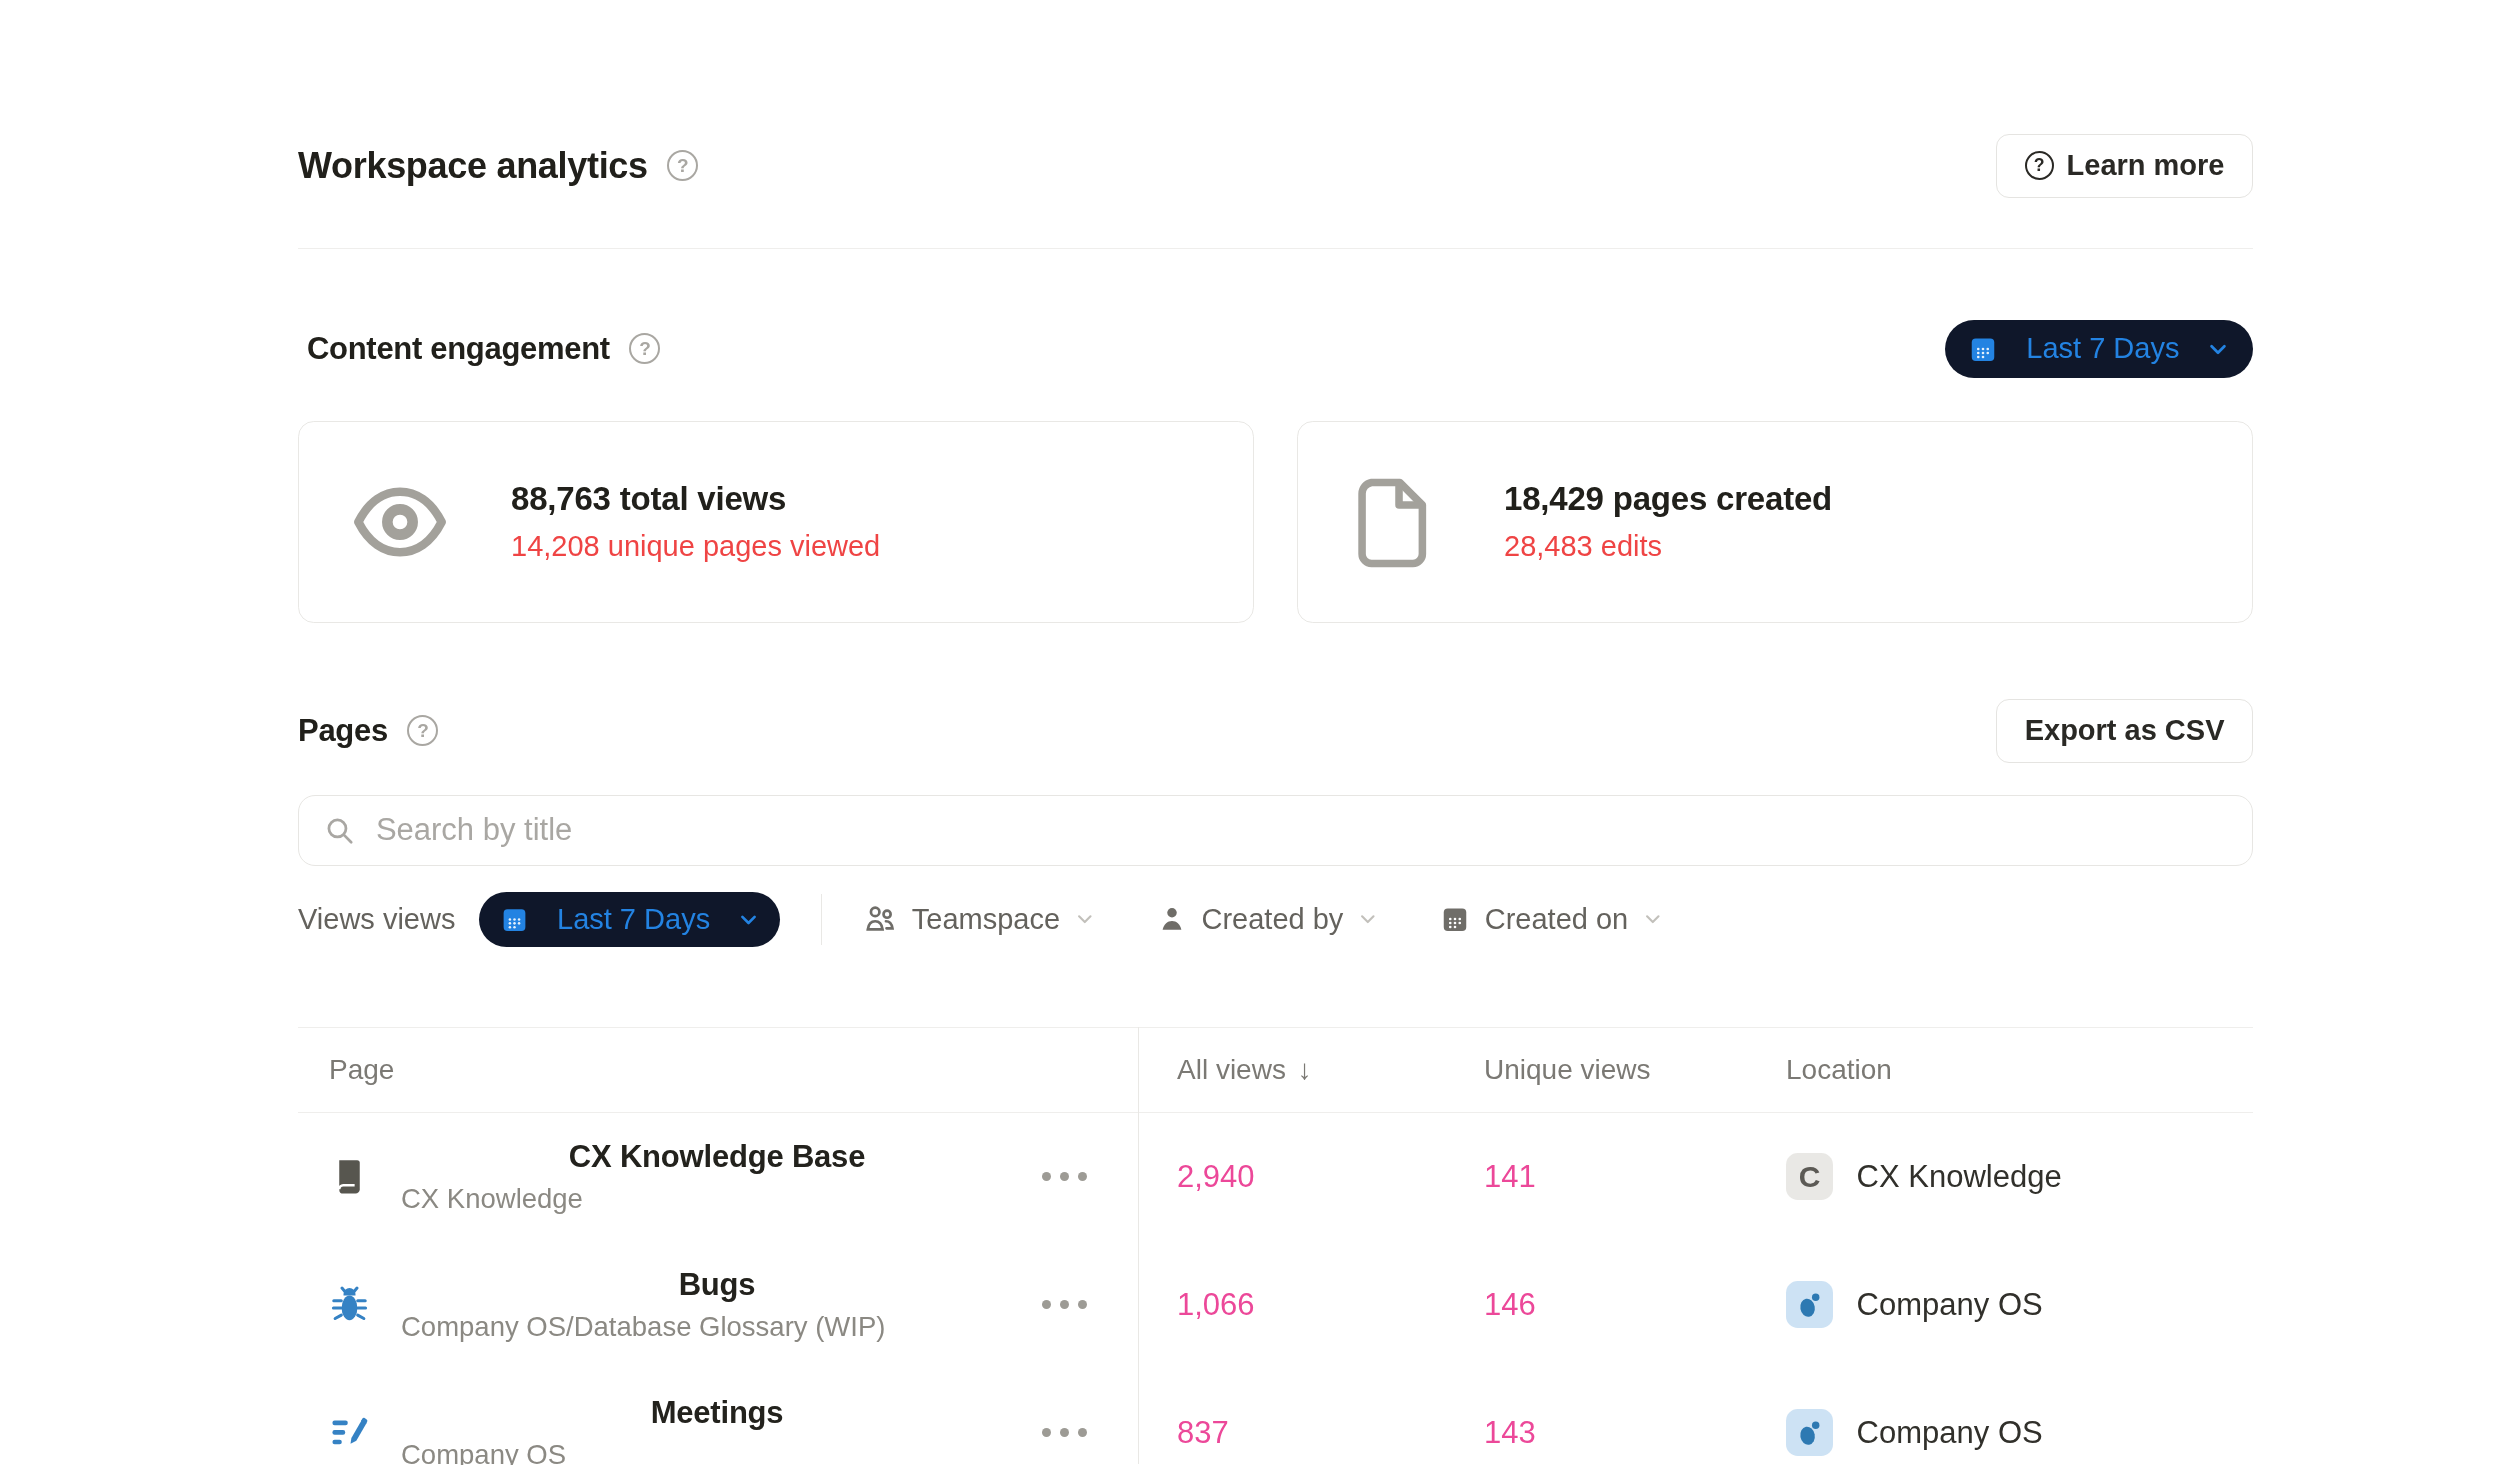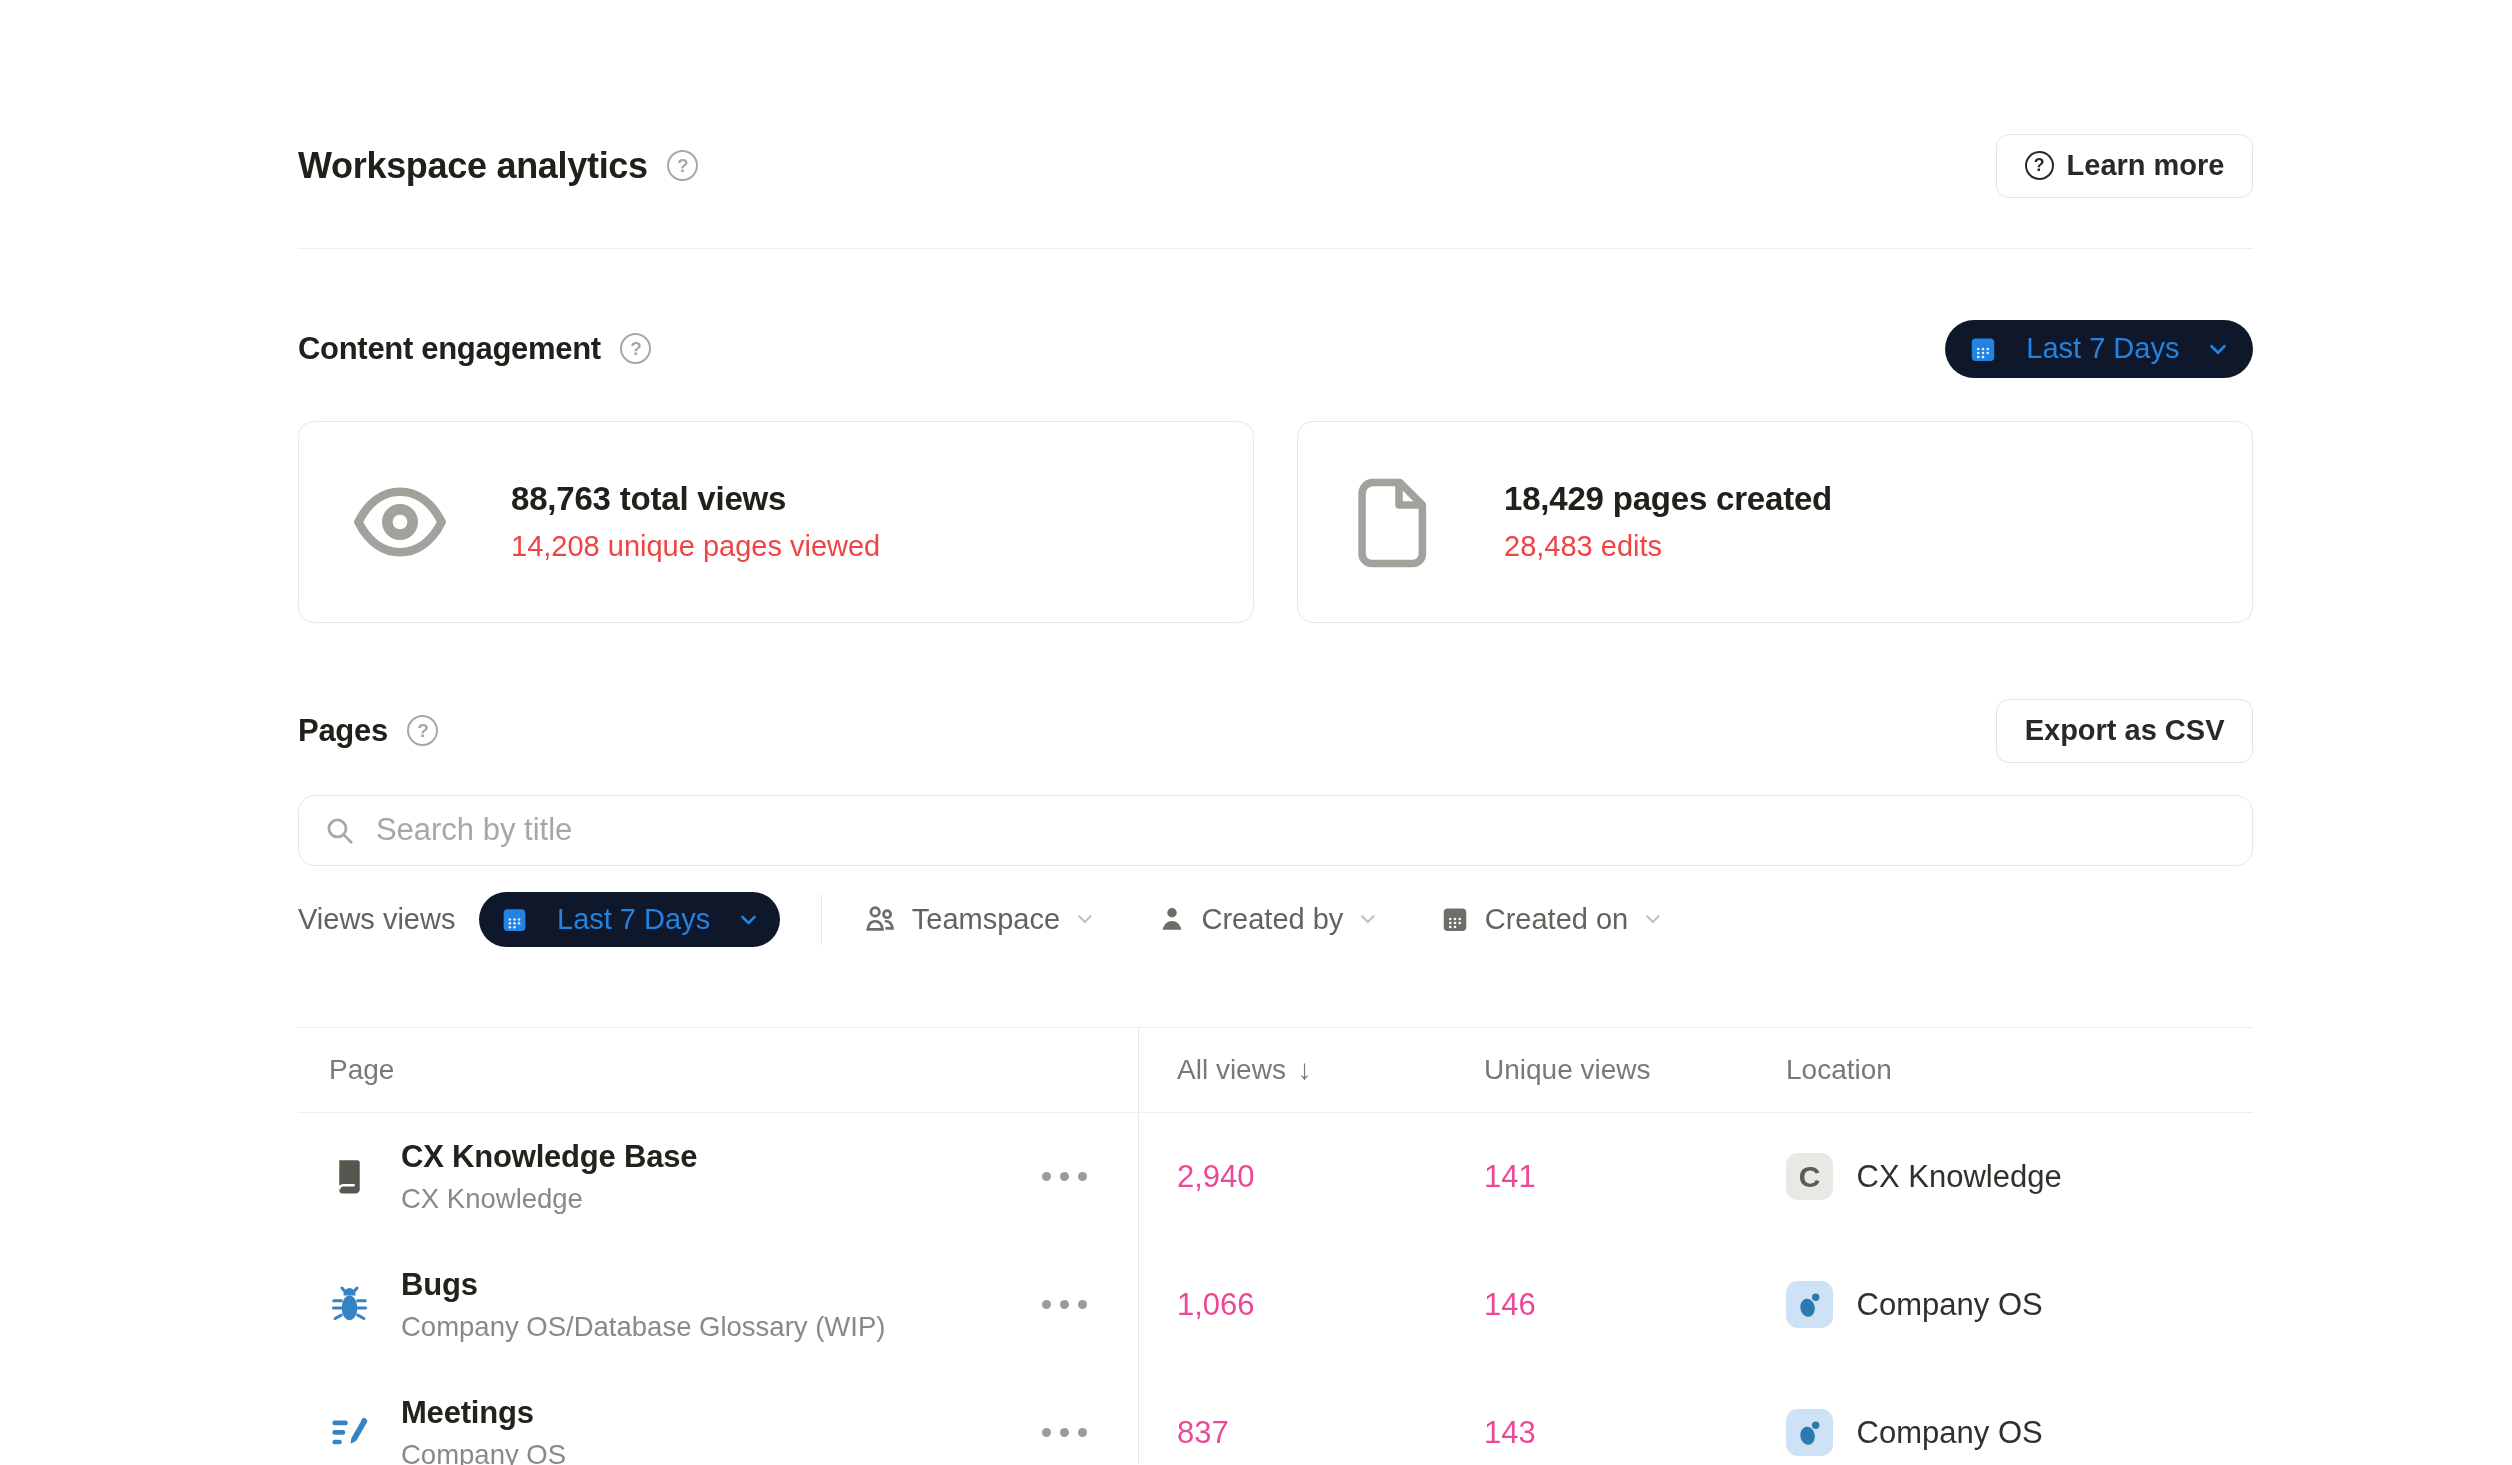--- a/index.html
+++ b/index.html
@@ -35,21 +35,21 @@
     cursor:pointer; font-family:inherit;
   }
   .btn .help-badge-dark {
     display:inline-flex; align-items:center; justify-content:center;
     width:29px; height:29px; border:2.3px solid #2a2925; border-radius:50%;
     color:#2a2925; font-size:17.7px; font-weight:700;
   }
   .hr { margin-top:50px; height:1.3px; background:#efeeec; }
 
   
-  .section-header { margin-top:71px; }
+  .section-header { margin-top:71px;margin-left:9px; }
   .pill {
     display:inline-flex; align-items:center; gap:28px;
     background:#0f172a; border:none; border-radius:654px;
     padding:12.4px 23.6px; color:#2383e2; font-size:29px; font-weight:500;
     cursor:pointer; font-family:inherit; white-space:nowrap;
   }
   .pill svg { display:block; }
 
   .cards { margin-top:43px; display:flex; gap:43px; }
   .card {
@@ -94,21 +94,21 @@
   .th:first-child { padding-left:31px; }
   .sort-arrow { font-size:28px; color:#7b7974; }
 
   .trow {
     display:grid; grid-template-columns:840px 307px 302px 505px;
     height:128px; align-items:center;
   }
   .page-cell { display:flex; align-items:center; padding-left:31px; padding-right:42px; height:100%; }
   .page-icon { flex:0 0 auto; margin-right:31px; }
   .page-text { flex:1; min-width:0; }
-  .page-title { font-size:31px; font-weight:700; color:#23221d; letter-spacing:-0.2px; }
+  .page-title { font-size:31px; font-weight:700; color:#23221d; letter-spacing:-0.2px;text-align:center; }
   .page-sub { font-size:27.5px; color:#8b8983; margin-top:7.9px; white-space:nowrap; }
   .actions {
     flex:0 0 auto; display:flex; gap:8.5px; align-items:center;
     background:none; border:none; cursor:pointer; padding:9.2px;
   }
   .actions i { width:9.2px; height:9.2px; border-radius:50%; background:#9d9b95; display:block; }
   .num-cell { font-size:31px; color:#ec4899; padding-left:39px; }
   .loc-cell { display:flex; align-items:center; gap:23.6px; padding-left:39px; }
   .loc-chip {
     width:47px; height:47px; border-radius:11.8px;

